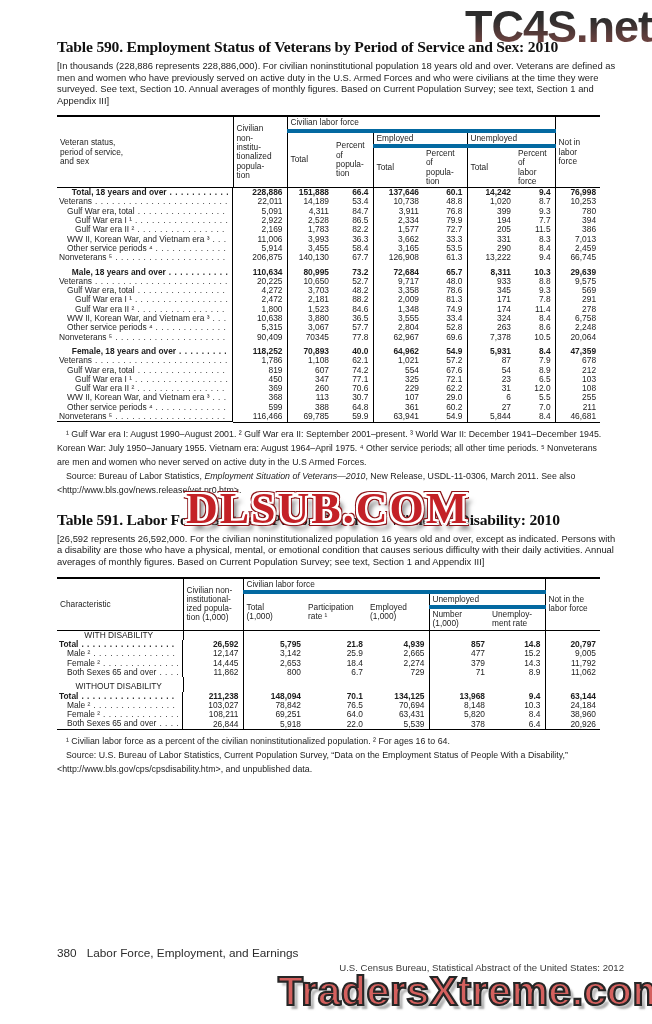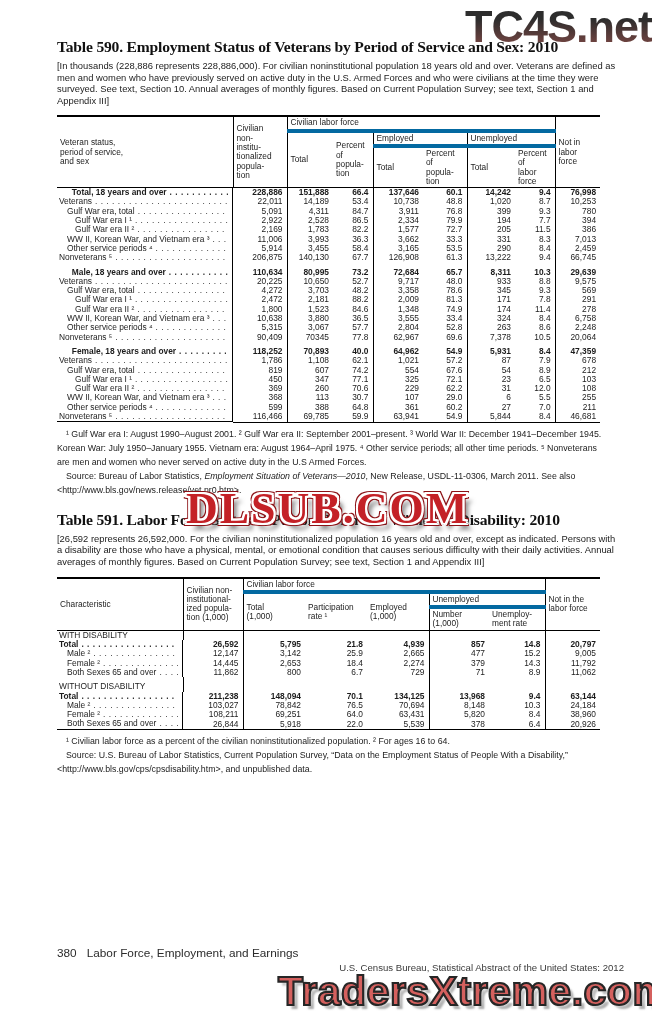--- a/index.html
+++ b/index.html
@@ -28,21 +28,21 @@
   td.num{text-align:right;white-space:nowrap;}
   tr.bold td{font-weight:bold;}
   tr.gap td{padding-top:5px;}
   tbody tr:last-child td{border-bottom:1.5px solid #000;}
   td.stub{overflow:hidden;}
   .leadwrap{display:flex;align-items:flex-end;}
   .lab{white-space:nowrap;}
   .leaders{flex:1;overflow:hidden;white-space:nowrap;color:#333;}
   .leaders::before{content:". . . . . . . . . . . . . . . . . . . . . . . . . . . . . . . . . . . . . . . .";
                    padding-left:3px;letter-spacing:0.5px;}
-  td.section{text-align:left;font-size:8.4px;padding-top:2px;}
+  td.section{text-align:center;font-size:8.4px;padding-top:2px;}
 
   .foot{margin-top:4px;width:552px;}
   .fn{font-size:8.8px;line-height:14px;margin:0;text-indent:9px;color:#222;}
 
   .footer-left{position:absolute;left:57px;top:946px;font-size:11.8px;color:#2b2b2b;}
   .footer-left .num{margin-right:10px;}
   .census{position:absolute;right:28px;top:962px;font-size:9.6px;color:#3a3a3a;}
 
   .wm{position:absolute;white-space:nowrap;}
   .wm-tc4s{top:1px;right:0px;font-family:"Liberation Sans",sans-serif;font-weight:900;

